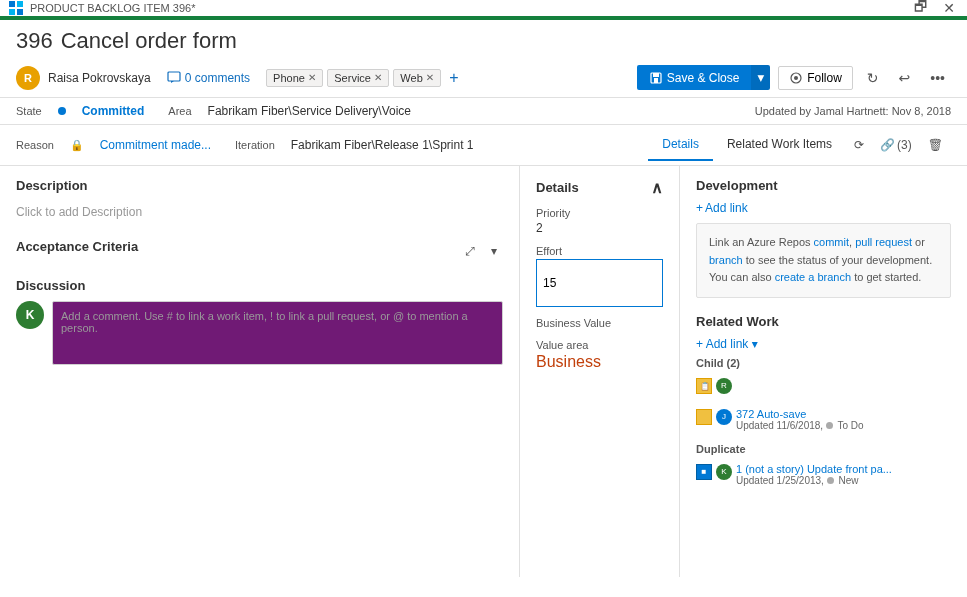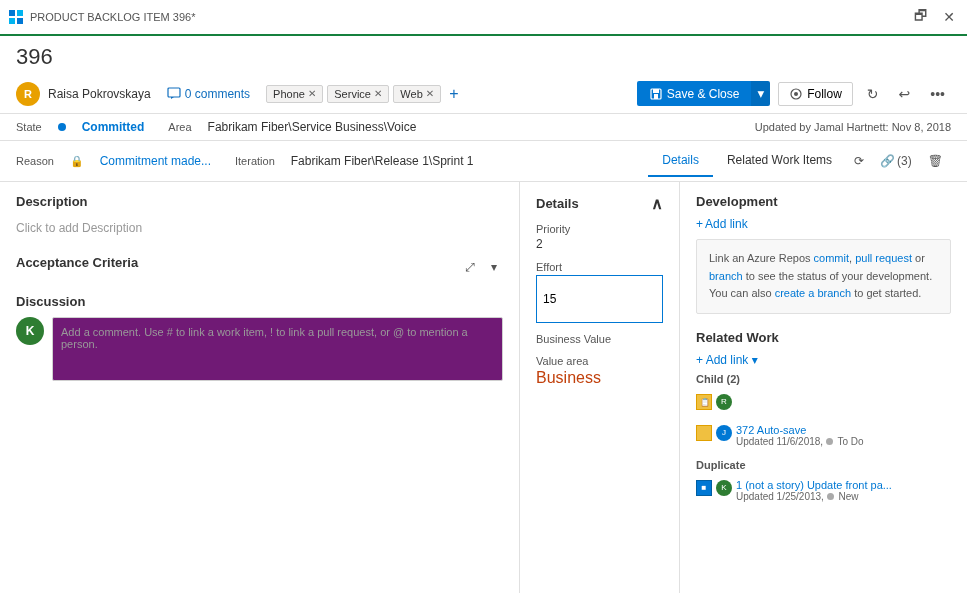--- a/index.html
+++ b/index.html
@@ -1,19 +1,19 @@
 <!DOCTYPE html>
 <html><head>
   <meta charset="utf-8">
   <style>
     * { box-sizing: border-box; margin: 0; padding: 0; }
     body { font-family: 'Segoe UI', Arial, sans-serif; font-size: 12px; background: #fff; width: 967px; height: 597px; overflow: hidden; color: #333; }
 
     
-    .title-bar { background: #fff; border-bottom: 2px solid #15803d; padding: 4px 8px; display: flex; align-items: center; justify-content: space-between; height: 36px; }
+    .title-bar { background: #fff; border-bottom: 4px solid #15803d; padding: 4px 8px; display: flex; align-items: center; justify-content: space-between; height: 20px; }
     .title-bar-left { display: flex; align-items: center; gap: 6px; font-size: 11px; color: #555; }
     .title-bar-controls { display: flex; gap: 8px; }
     .title-bar-btn { background: none; border: none; cursor: pointer; font-size: 14px; color: #555; padding: 0 4px; }
 
     
     .work-item-title { padding: 8px 16px 4px 16px; display: flex; align-items: center; gap: 8px; }
     .work-item-number { font-size: 22px; font-weight: 300; color: #333; }
     .work-item-name { font-size: 22px; font-weight: 400; color: #333; }
 
     
@@ -107,20 +107,21 @@
     <span>PRODUCT BACKLOG ITEM 396*</span>
   </div>
   <div class="title-bar-controls">
     <button class="title-bar-btn">🗗</button>
     <button class="title-bar-btn">✕</button>
   </div>
 </div>
 
 <div class="work-item-title">
   <span class="work-item-number">396</span>
+  <span class="work-item-name">Cancel order form</span>
 </div>
 
 <div class="toolbar">
   <div class="avatar-circle">
     <span>R</span>
   </div>
   <span class="author-name">Raisa Pokrovskaya</span>
   <div class="comment-btn">
     <svg width="14" height="14" viewBox="0 0 14 14" fill="none">
         <rect x="1" y="1" width="12" height="9" rx="1" stroke="#106ebe" stroke-width="1.2" fill="none"></rect>
@@ -168,21 +169,21 @@
 </div>
 
 <div class="state-bar">
   <div class="state-item">
     <span class="state-label">State</span>
     <span class="state-dot"></span>
     <span class="state-value">Committed</span>
   </div>
   <div class="state-item">
     <span class="area-label">Area</span>
-    <span class="area-value">Fabrikam Fiber\Service Business\Voice</span>
+    <span class="area-value">Fabrikam Fiber\Service Delivery\Voice</span>
   </div>
   <span class="updated-text">Updated by Jamal Hartnett: Nov 8, 2018</span>
 </div>
 <div class="state-bar" style="padding-top:4px;padding-bottom:4px;">
   <div class="state-item">
     <span class="state-label">Reason</span>
     <span class="lock-icon">🔒</span>
     <span class="reason-value">Commitment made...</span>
   </div>
   <div class="state-item">

